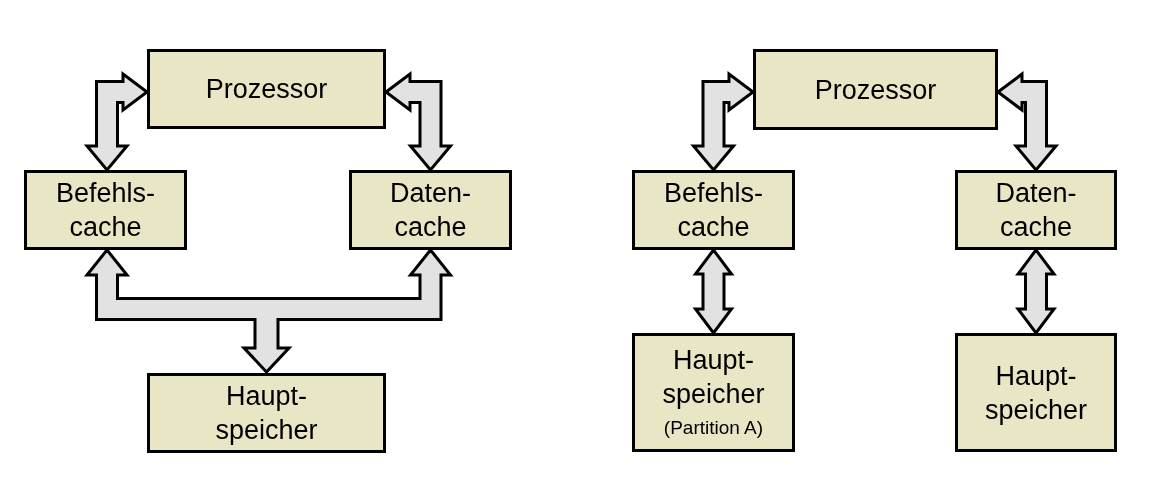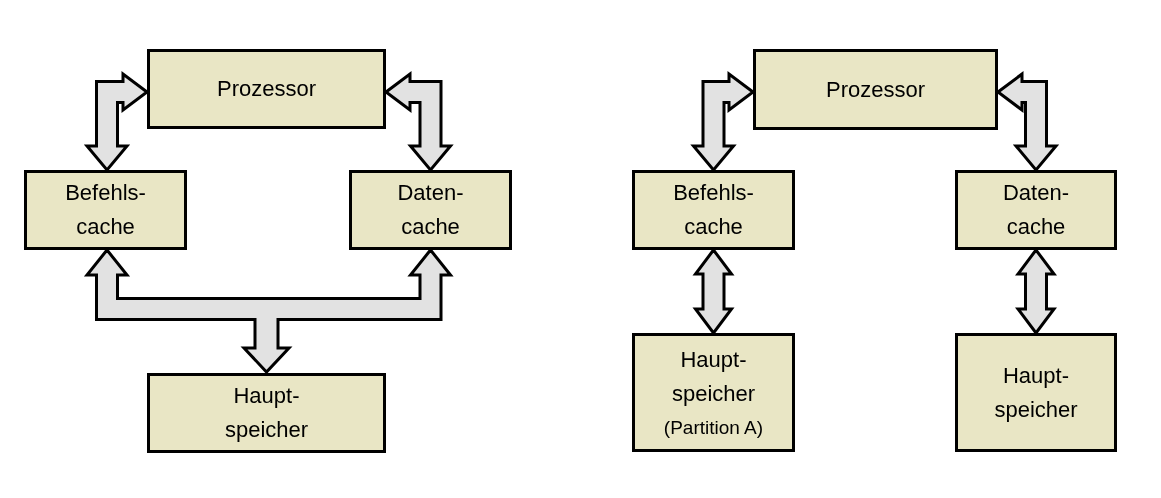--- a/index.html
+++ b/index.html
@@ -29,21 +29,21 @@
     border: 3px solid var(--box-border, #000000);
     display: flex;
     flex-direction: column;
     align-items: center;
     justify-content: center;
     text-align: center;
     color: #000000;
   }
   .box .line {
     display: block;
-    font-size: 22px;
+    font-size: 27px;
     line-height: 34px;
     white-space: nowrap;
   }
   .box .subtitle {
     display: block;
     font-size: 19px;
     line-height: 28px;
     margin-top: 3px;
     white-space: nowrap;
   }

